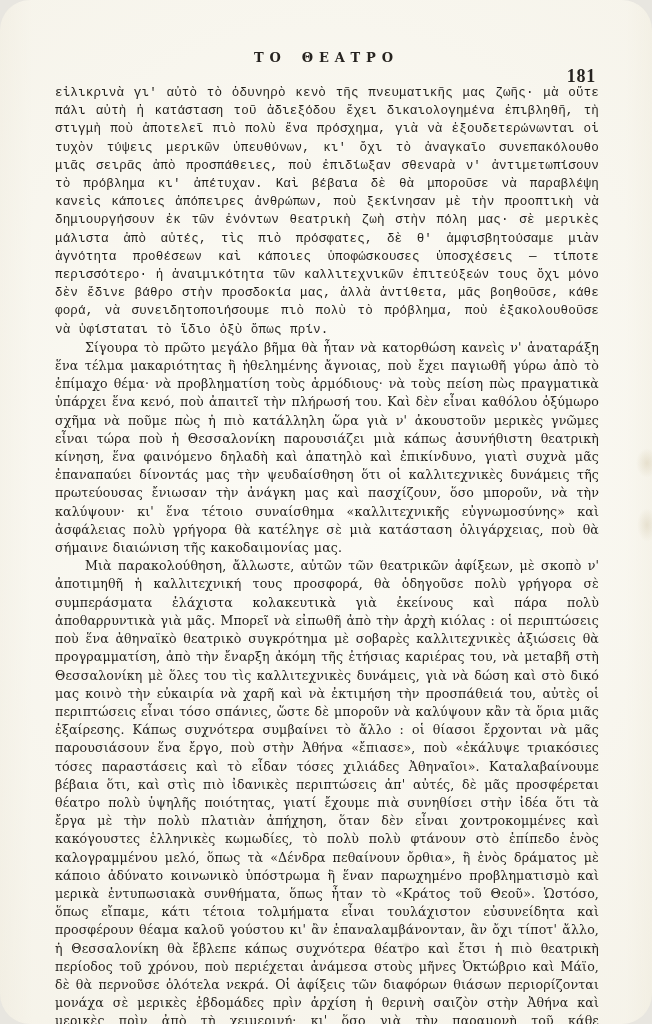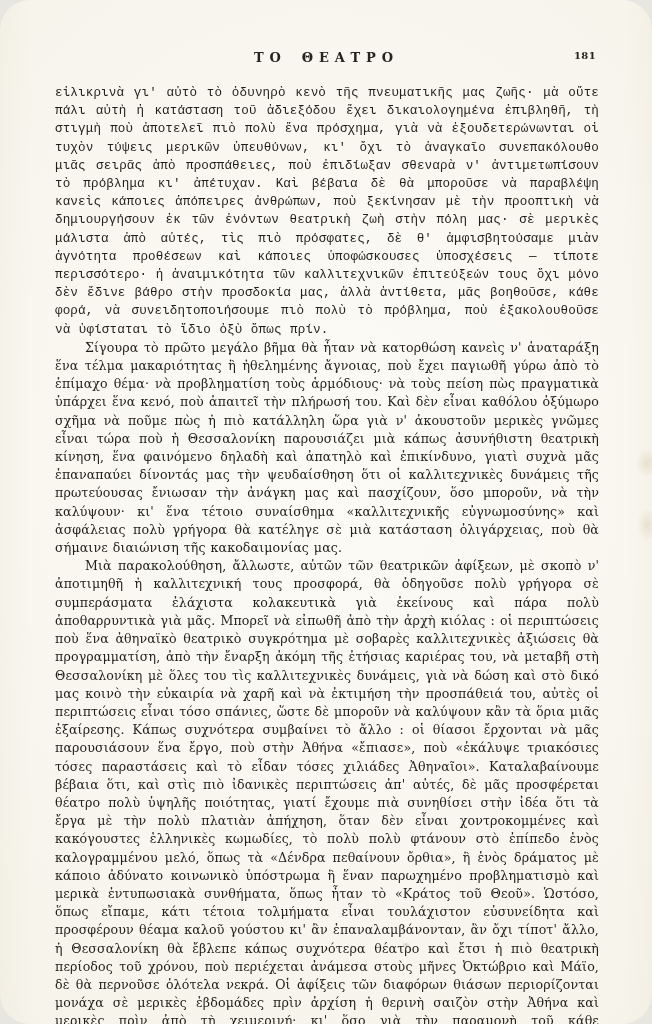--- a/index.html
+++ b/index.html
@@ -35,25 +35,26 @@
     text-align: center;
     font-size: 13px;
     font-weight: bold;
     letter-spacing: 0.45em;
     word-spacing: 0.35em;
     color: #262320;
   }
   .page-number {
     position: absolute;
     right: 2px;
-    top: 0;
-    font-size: 10px;
+    top: 16px;
+    font-size: 18px;
     font-weight: bold;
     letter-spacing: 0.04em;
     color: #262320;
+    font-family: Liberation Serif, serif;
   }
   .body-text {
     position: absolute;
     top: 84px;
     left: 55px;
     width: 544px;
     font-size: 12.6px;
     line-height: 18.2px;
     text-align: justify;
     color: #221f1b;

